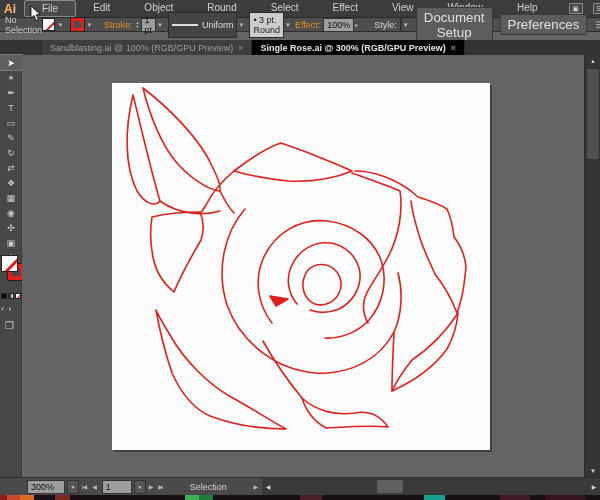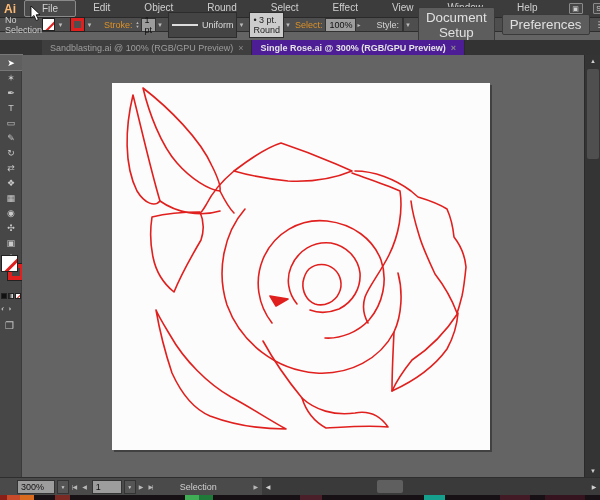--- a/index.html
+++ b/index.html
@@ -28,21 +28,21 @@
   .field { background:#9d9d9d; color:#111; border:1px solid #333; padding:0 3px; height:14px; display:inline-flex; align-items:center; }
   .dropdown { background:#444; border:1px solid #2c2c2c; color:#ddd; height:15px; display:inline-flex; align-items:center; padding:12px 3px; margin-left:5px; }
   .dropdown.light { background:#cccccc; color:#222; }
   .line-glyph { display:inline-block; width:26px; height:2px; background:#ddd; margin-right:4px; }
   .cb-button { background:#5d5d5d; border:1px solid #3a3a3a; border-radius:2px; color:#e0e0e0; padding:2px 7px; margin-left:7px; }
   #cb-panel-icon { margin-left:8px; color:#c0c0c0; font-size:9px; }
 
   
   #tabbar { position:absolute; left:0; top:40px; width:600px; height:15px; background:#333333; display:flex; align-items:stretch; padding-left:42px; }
   .doc-tab { display:flex; align-items:center; gap:5px; padding:0 8px; font-size:9px; background:#3e3e3e; color:#9e9e9e; border-right:1px solid #2a2a2a; }
-  .doc-tab.active { background:#4c1d95; color:#e4e4e4; font-weight:bold; }
+  .doc-tab.active { background:#000000; color:#e4e4e4; font-weight:bold; }
   .tab-close { color:#8a8a8a; font-size:9px; }
 
   
   #toolbar { position:absolute; left:0; top:55px; width:22px; height:422px; background:#474747; border-right:1px solid #3a3a3a; }
   .tool { width:22px; height:15px; display:flex; align-items:center; justify-content:center; color:#c9c9c9; font-size:9px; }
   .tool.active { background:#5f5f5f; outline:1px solid #777; color:#fff; }
   #fs-widget { position:absolute; left:1px; top:200px; width:24px; height:34px; }
   #fs-stroke { position:absolute; left:7px; top:9px; width:16px; height:16px; border:4px solid #e0201e; outline:1px solid #222; background:#474747; }
   #fs-fill { position:absolute; left:0; top:0; width:17px; height:17px; background:#fff; border:1px solid #222; overflow:hidden; }
   #fs-fill:after { content:""; position:absolute; left:-3px; top:7px; width:28px; height:2.5px; background:#e0201e; transform:rotate(-45deg); }
@@ -60,21 +60,21 @@
   #artboard { position:absolute; left:90px; top:28px; width:378px; height:367px; background:#fcfcfc; box-shadow:2px 2px 0 rgba(0,0,0,0.35); }
   #artboard svg { width:100%; height:100%; display:block; }
 
   
   #vscroll { position:absolute; left:584px; top:55px; width:16px; height:422px; background:#343434; border-left:1px solid #2a2a2a; }
   .scroll-btn { position:absolute; left:0; width:16px; height:12px; display:flex; align-items:center; justify-content:center; color:#cfcfcf; font-size:6px; }
   #vthumb { position:absolute; left:2px; top:14px; width:12px; height:90px; background:#4f4f4f; border-radius:2px; }
 
   
   #statusbar { position:absolute; left:0; top:477px; width:600px; height:18px; background:#4a4a4a; border-top:1px solid #2e2e2e; display:flex; align-items:center; font-size:9px; }
-  #zoom-field { width:38px; margin-left:17px; }
+  #zoom-field { width:38px; margin-left:27px; }
   .sb-dd { width:12px; height:14px; background:#555; border:1px solid #333; display:inline-flex; align-items:center; justify-content:center; font-size:5px; color:#ccc; margin-left:2px; }
   .nav-btn { color:#b8b8b8; font-size:6px; padding:0 3px; letter-spacing:-1px; }
   #artboard-field { width:30px; margin-left:3px; }
   #sb-status { margin-left:24px; color:#d0d0d0; }
   #sb-expand { margin-left:auto; color:#b8b8b8; font-size:6px; padding:0 4px; }
   #hscroll { display:flex; align-items:center; height:18px; width:338px; background:#3a3a3a; position:relative; }
   #hthumb { position:absolute; left:115px; top:2px; width:26px; height:13px; background:#5f5f5f; border-radius:2px; }
   .h-arrow { width:12px; height:18px; display:flex; align-items:center; justify-content:center; color:#cfcfcf; font-size:6px; }
   .h-arrow.right { margin-left:auto; }
 
@@ -131,21 +131,21 @@
   <span class="dd-arrow">▼</span>
   <span class="dropdown">
     <span class="line-glyph"></span>
     <span>Uniform</span>
   </span>
   <span class="dd-arrow">▼</span>
   <span class="dropdown light">
     <span>• 3 pt. Round</span>
   </span>
   <span class="dd-arrow">▼</span>
-  <span class="orange-label">Select:</span>
+  <span class="orange-label">Effect:</span>
   <span class="field">100%</span>
   <span class="dd-arrow">▸</span>
   <span style="margin-left:16px">Style:</span>
   <span id="style-swatch" style="width:13px;height:13px;background:#e8e8e8;border:1px solid #333;margin-left:3px"></span>
   <span class="dd-arrow">▼</span>
   <button class="cb-button">Document Setup</button>
   <button class="cb-button">Preferences</button>
   <span id="cb-panel-icon">☰▾</span>
 </div>
 

